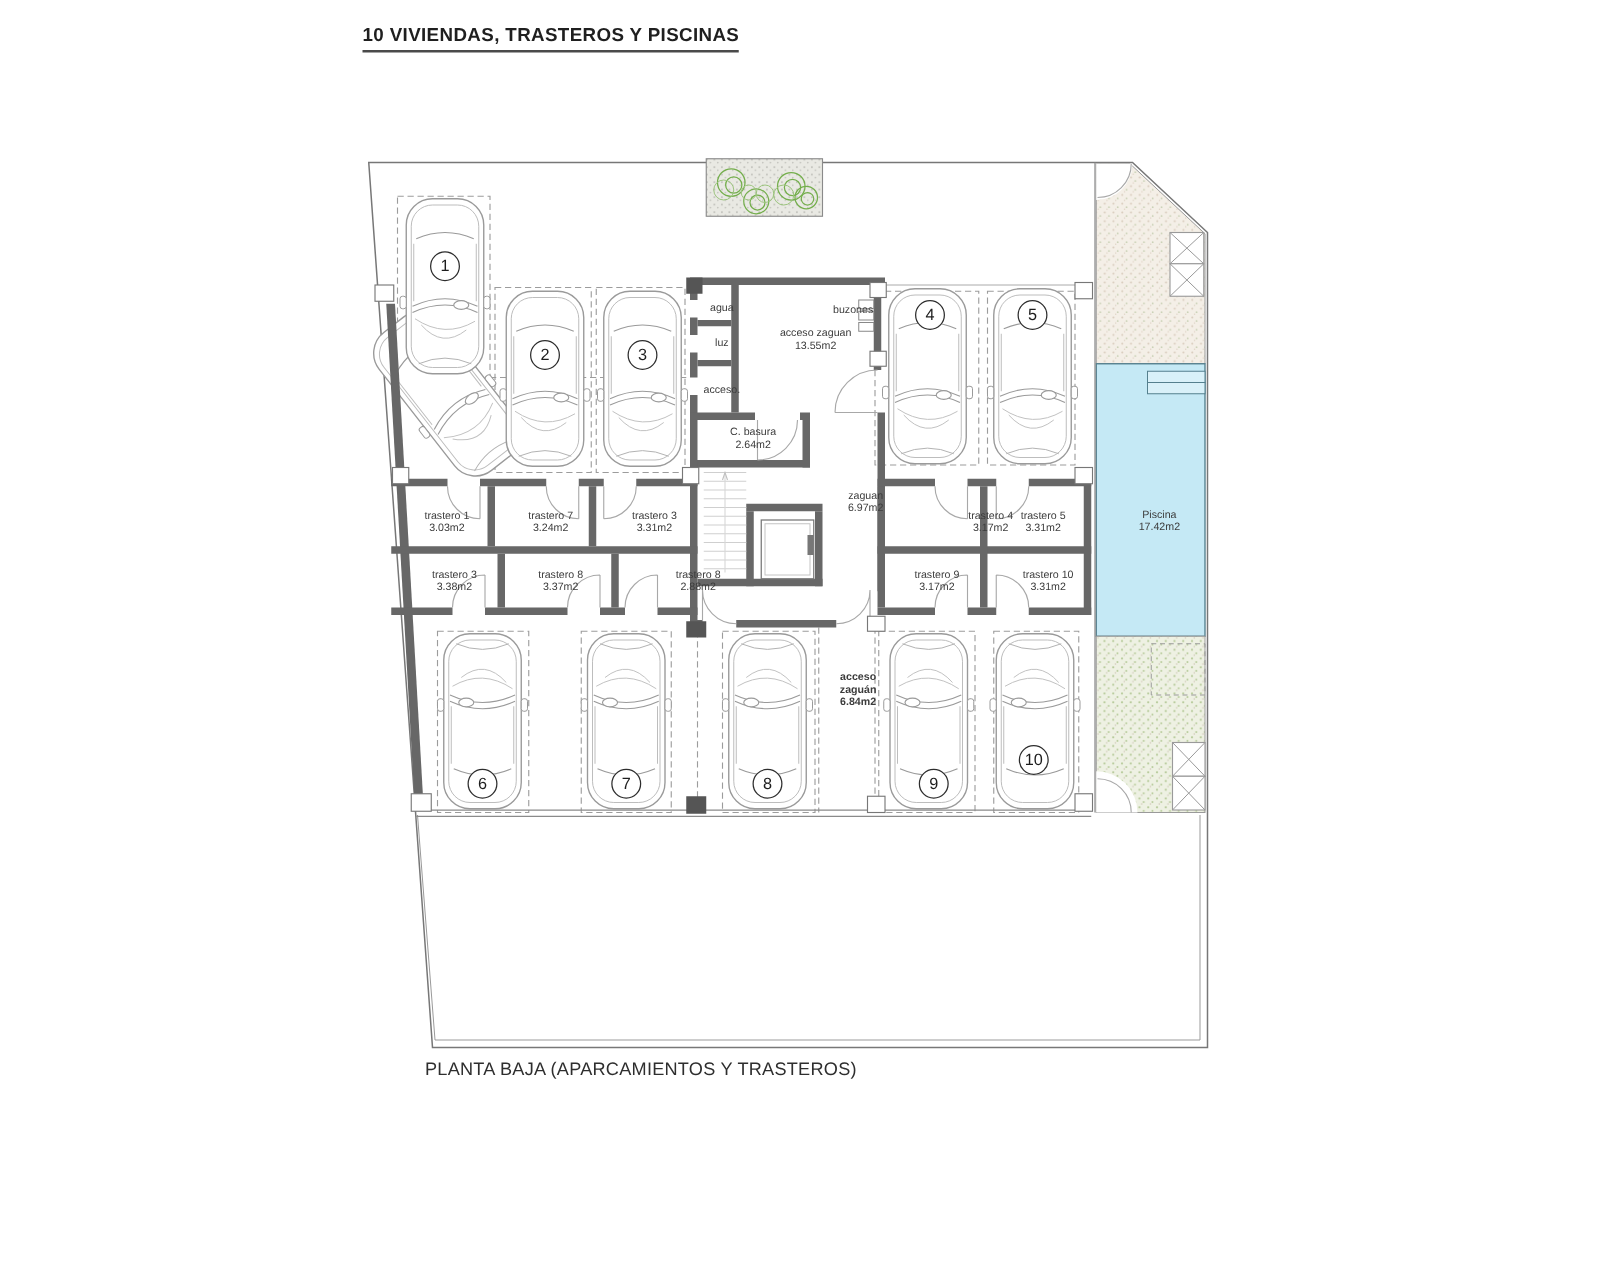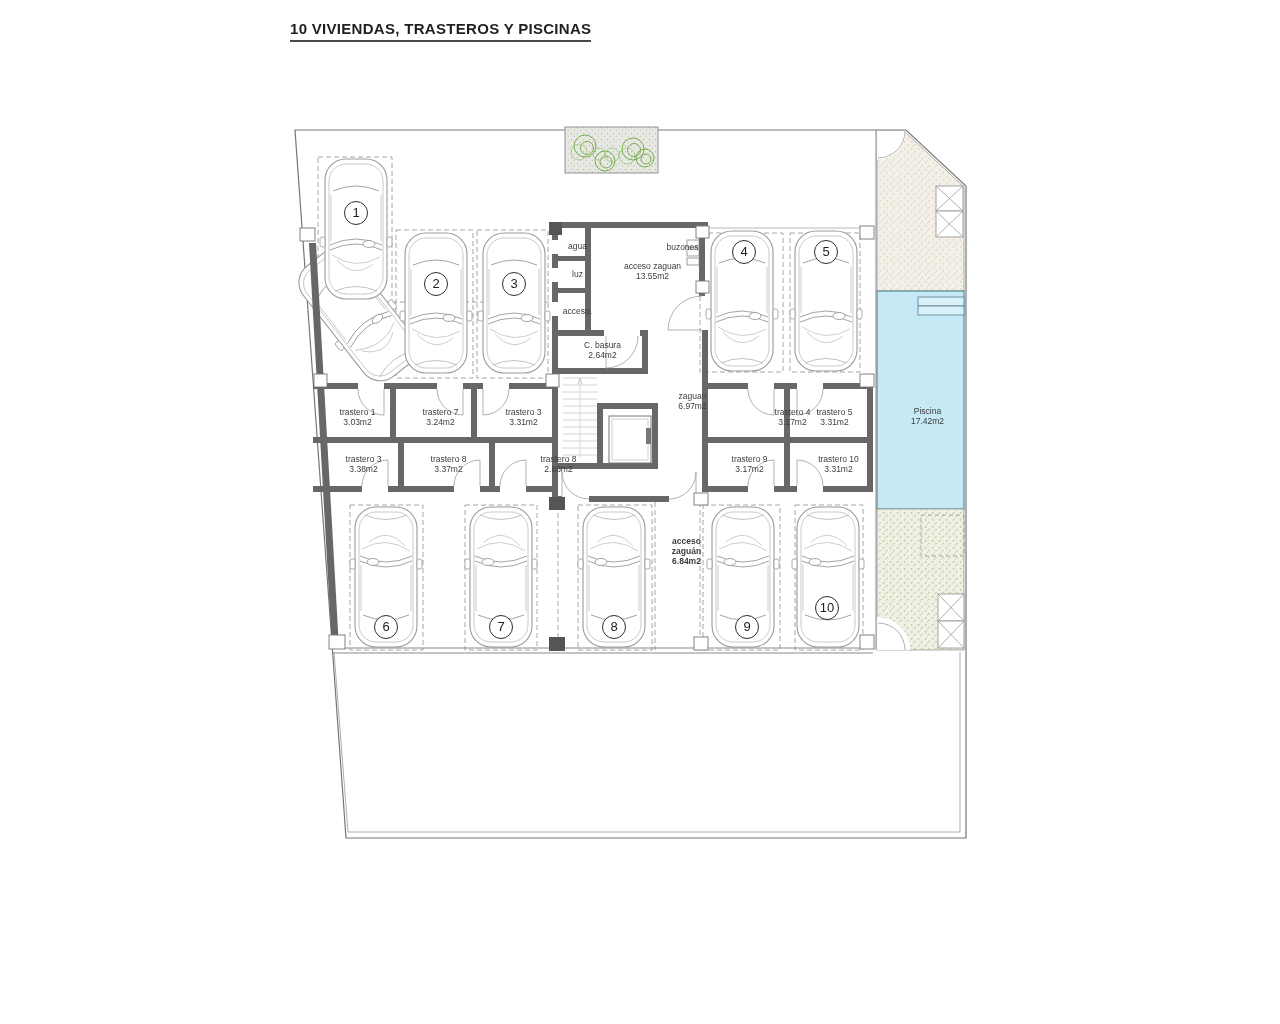--- a/index.html
+++ b/index.html
@@ -348,13 +348,14 @@
     <div class="pnum" style="left:744px;top:252px">4</div>
     <div class="pnum" style="left:826px;top:252px">5</div>
     <div class="pnum" style="left:386px;top:627px">6</div>
     <div class="pnum" style="left:501px;top:627px">7</div>
     <div class="pnum" style="left:614px;top:627px">8</div>
     <div class="pnum" style="left:747px;top:627px">9</div>
     <div class="pnum" style="left:827px;top:608px">10</div>
 
   </div>
 
+  <div class="caption">PLANTA BAJA (APARCAMIENTOS Y TRASTEROS)</div>
 </div>
 
 </body></html>

